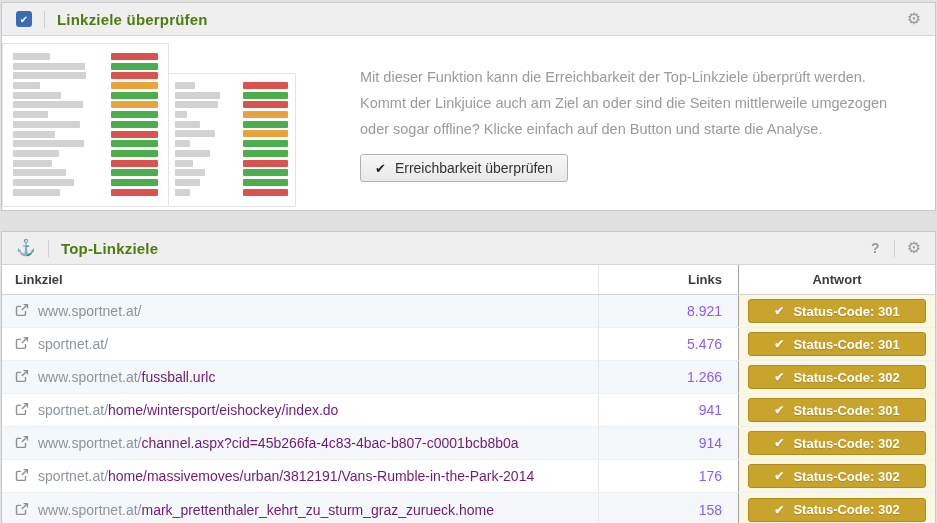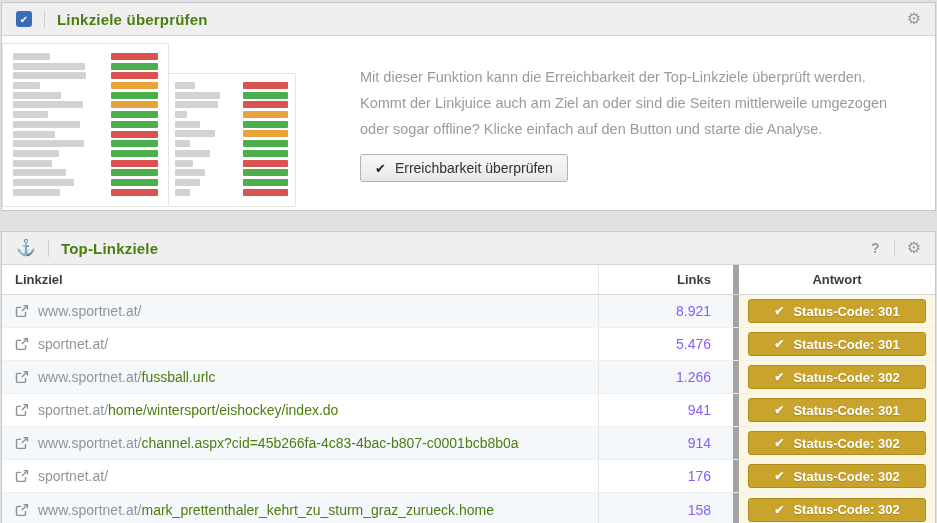--- a/index.html
+++ b/index.html
@@ -60,33 +60,33 @@
     font-family:"Liberation Sans",sans-serif; cursor:pointer;
   }
   .btn-check-glyph { font-size:13px; color:#222; }
 
   .panel-gap { height:20px; }
 
   
   .thead { display:flex; height:30px; align-items:stretch; background:#fff; border-bottom:1px solid #d5d5d5; font-size:13px; font-weight:bold; color:#3c3c3c; }
   .thead > div { display:flex; align-items:center; }
   .col1 { width:597px; padding-left:13px; border-right:1px solid #e6e6e6; }
-  .col2 { width:140px; justify-content:flex-end; padding-right:22px; border-right:6px solid #a3a3a3; }
+  .col2 { width:140px; justify-content:flex-end; padding-right:16px; border-right:1px solid #a3a3a3; }
   .col3 { flex:1; justify-content:center; }
 
   .trow { display:flex; height:33px; align-items:stretch; border-bottom:1px solid #edf1f4; font-size:14px; }
   .trow:last-child { border-bottom:none; }
   .trow > div { display:flex; align-items:center; }
   .trow .col2 { color:#8b5cf6; font-size:14px; }
   .trow.odd .col1, .trow.odd .col2 { background:#f4f8fb; }
   .cell-answer { background:#fbf7e2; padding:0 9px; }
-  .link-target { display:flex; align-items:center; cursor:pointer; overflow:hidden; white-space:nowrap; }
+  .link-target { display:flex; cursor:pointer; overflow:hidden; white-space:nowrap; }
   .ext-icon { margin-right:9px; flex-shrink:0; display:flex; }
   .url-domain { color:#8d959c; }
-  .url-path { color:#4d7c0f; }
+  .url-path { color:#701a75; }
   .status-btn {
     flex:1; height:24px; border-radius:3px;
     background:#c9a42d; border:1px solid #b08e1e;
     color:#fff; font-weight:bold; font-size:13px;
     display:flex; align-items:center; justify-content:center; gap:9px;
     text-shadow:0 1px 1px rgba(0,0,0,.18); cursor:pointer;
     font-family:"Liberation Sans",sans-serif;
   }
   .status-check { font-size:12px; }
 </style>
@@ -365,20 +365,21 @@
       <div class="col1">
           <span class="link-target">
             <span class="ext-icon">
               <svg width="14" height="14" viewBox="0 0 14 14">
                 <path d="M10.5 8v3.2a1.2 1.2 0 0 1-1.2 1.2H2.7a1.2 1.2 0 0 1-1.2-1.2V4.6a1.2 1.2 0 0 1 1.2-1.2H6" fill="none" stroke="#8f8f8f" stroke-width="1.4"></path>
                 <path d="M8.6 1.6h3.8v3.8" fill="none" stroke="#8f8f8f" stroke-width="1.4"></path>
                 <path d="M12.2 1.8L6.9 7.1" stroke="#8f8f8f" stroke-width="1.4"></path>
               </svg>
             </span>
             <span class="url-domain">sportnet.at/</span>
+            <span class="url-path">home/massivemoves/urban/3812191/Vans-Rumble-in-the-Park-2014</span>
           </span>
         </div>
       <div class="col2">176</div>
       <div class="col3 cell-answer">
           <span class="status-btn">
             <span class="status-check">✔</span>
             <span>Status-Code: 302</span>
           </span>
         </div>
     </div>

